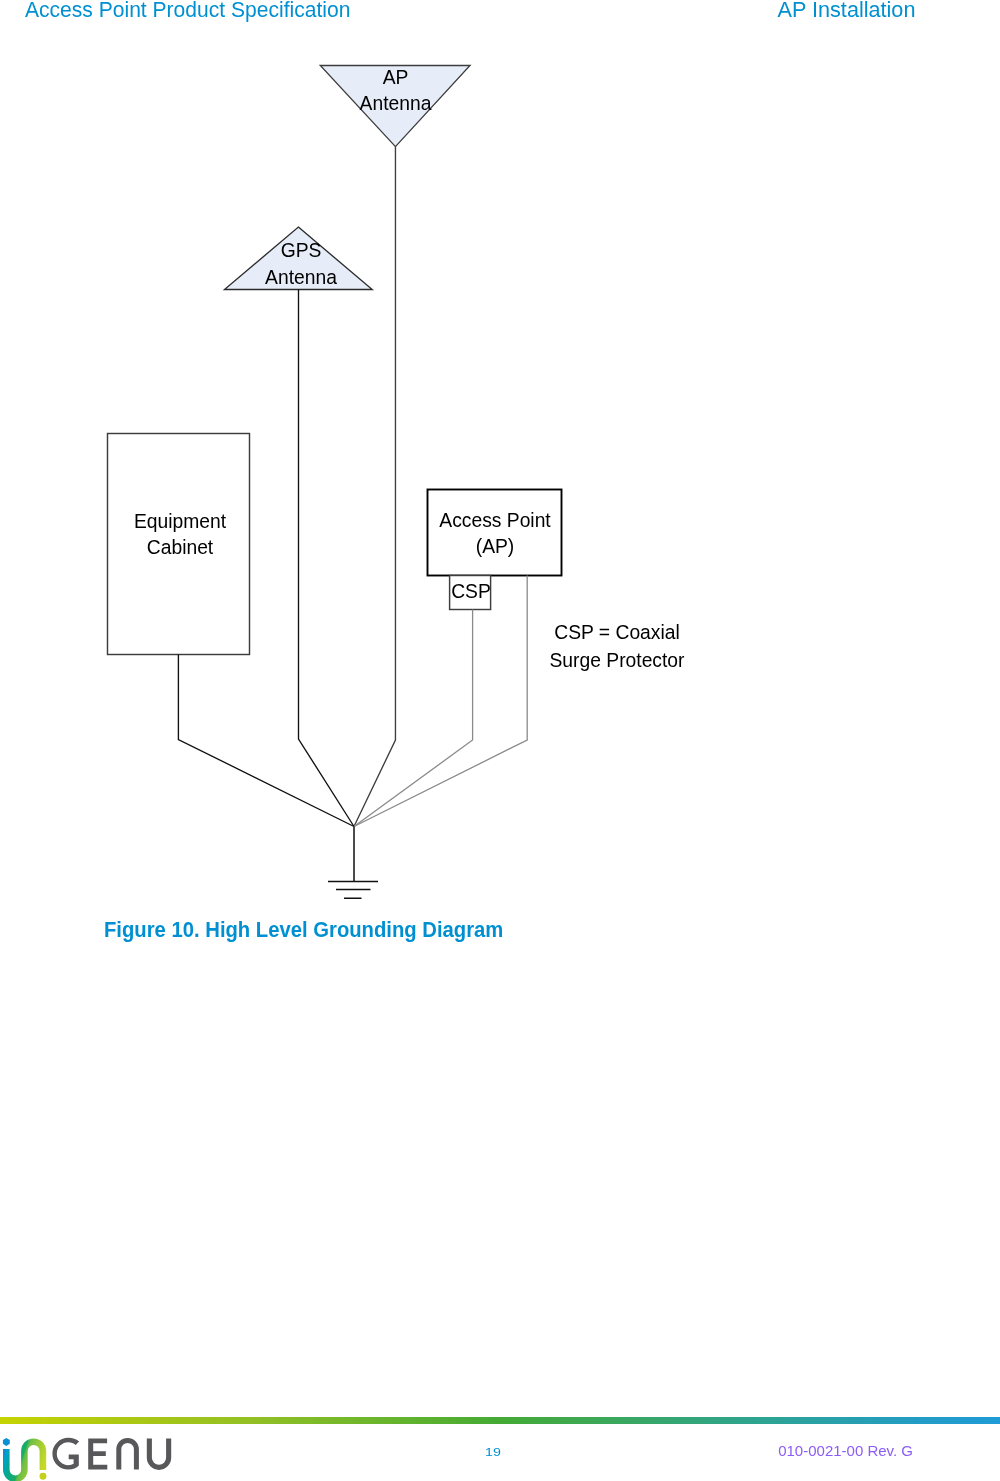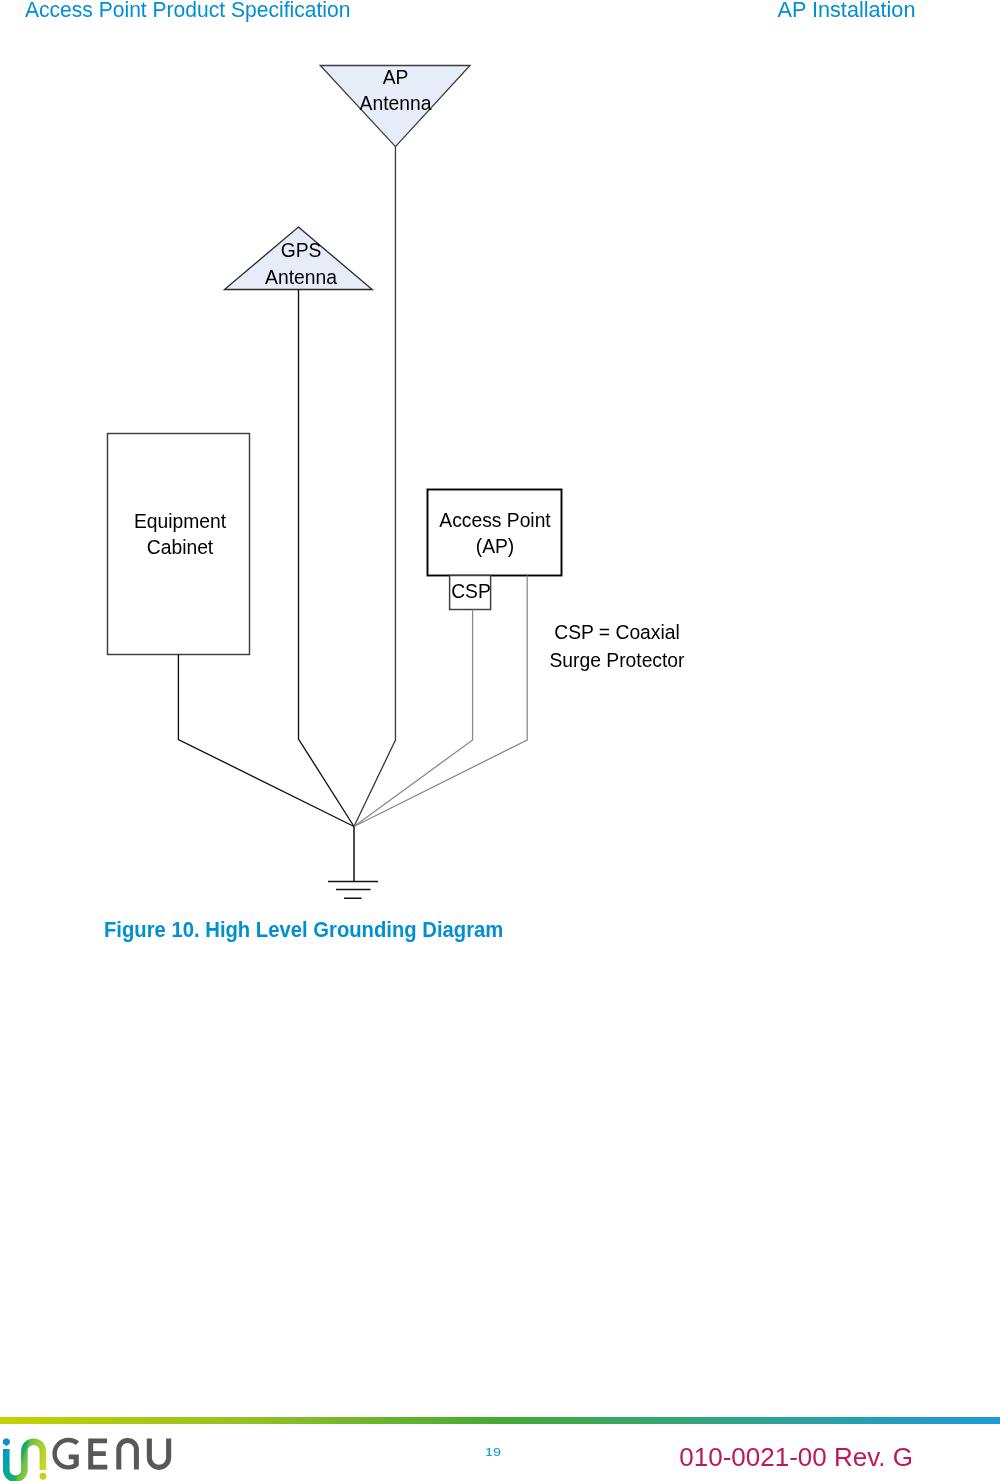--- a/index.html
+++ b/index.html
@@ -19,21 +19,21 @@
   
   #diagram{position:absolute;left:0;top:0;}
 
   
   .caption{position:absolute;left:103.5px;top:917px;font-size:22.3px;font-weight:bold;color:#0090d2;white-space:nowrap;transform:scaleX(0.908);transform-origin:left top;}
 
   
   .grad-bar{position:absolute;left:0;top:1416.5px;width:1000px;height:7.5px;}
   .footer-page{position:absolute;left:-1.5px;top:1446px;width:1000px;text-align:center;font-size:11px;color:#0090d2;}
   .footer-page span{display:inline-block;transform:scaleX(1.30) translateX(-5.4px);transform-origin:left center;}
-  .footer-doc{position:absolute;right:1px;top:1441.5px;font-size:26px;color:#be185d;white-space:nowrap;}
+  .footer-doc{position:absolute;right:1px;top:1441.5px;font-size:15px;color:#8b5cf6;white-space:nowrap;}
   #logo{position:absolute;left:0px;top:1436px;}
 </style>
 </head>
 <body>
 
 <div class="page">
 
   <div class="hdr-left">Access Point Product Specification</div>
   <div class="hdr-right">AP Installation</div>
 

